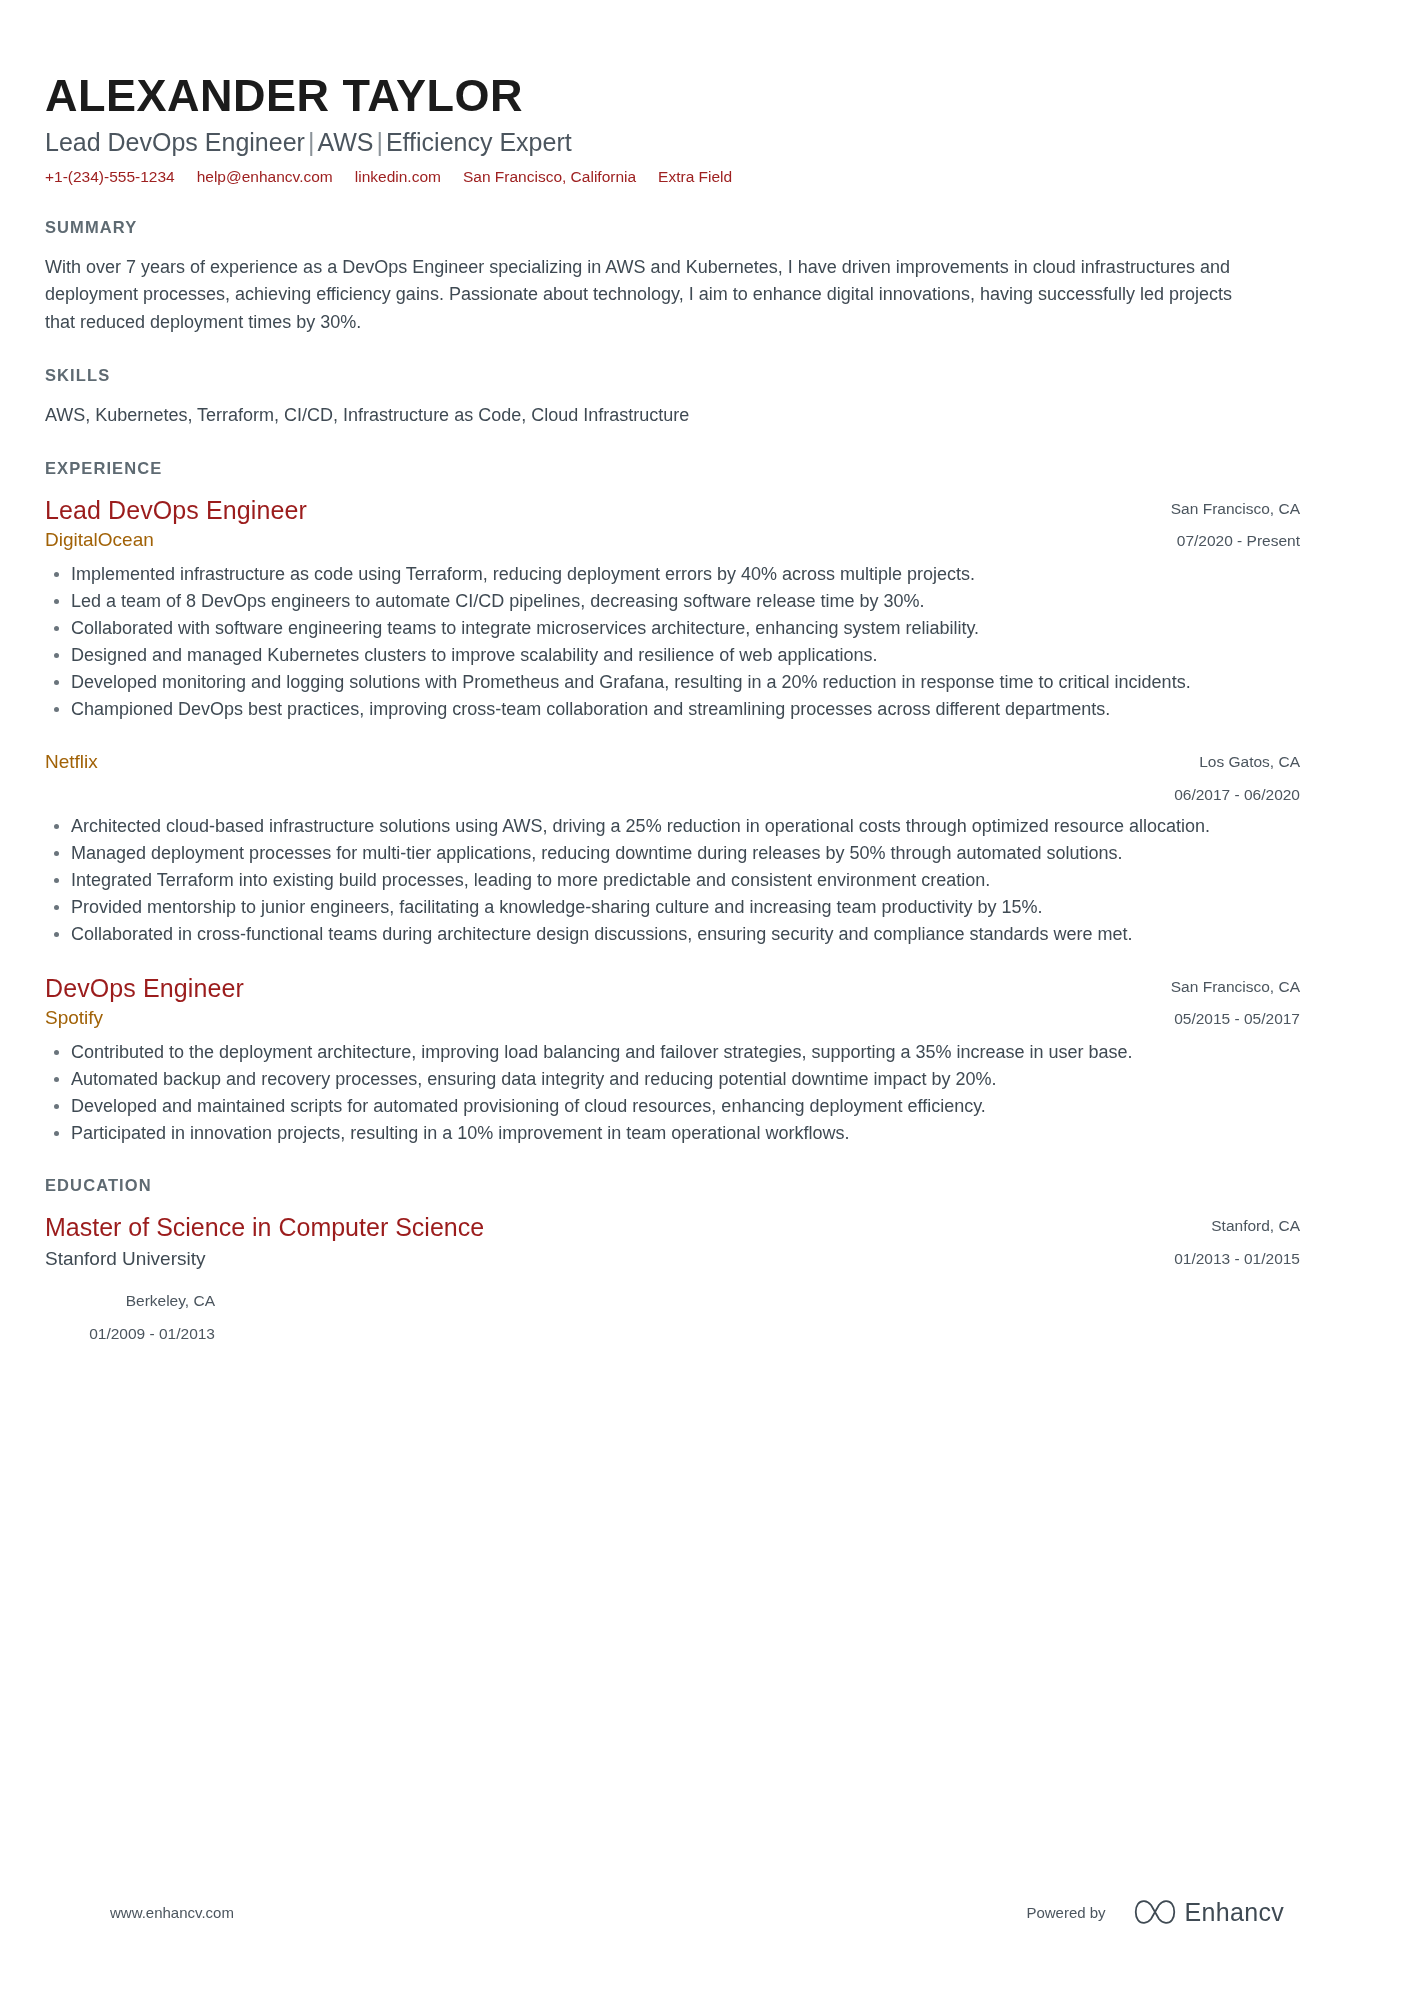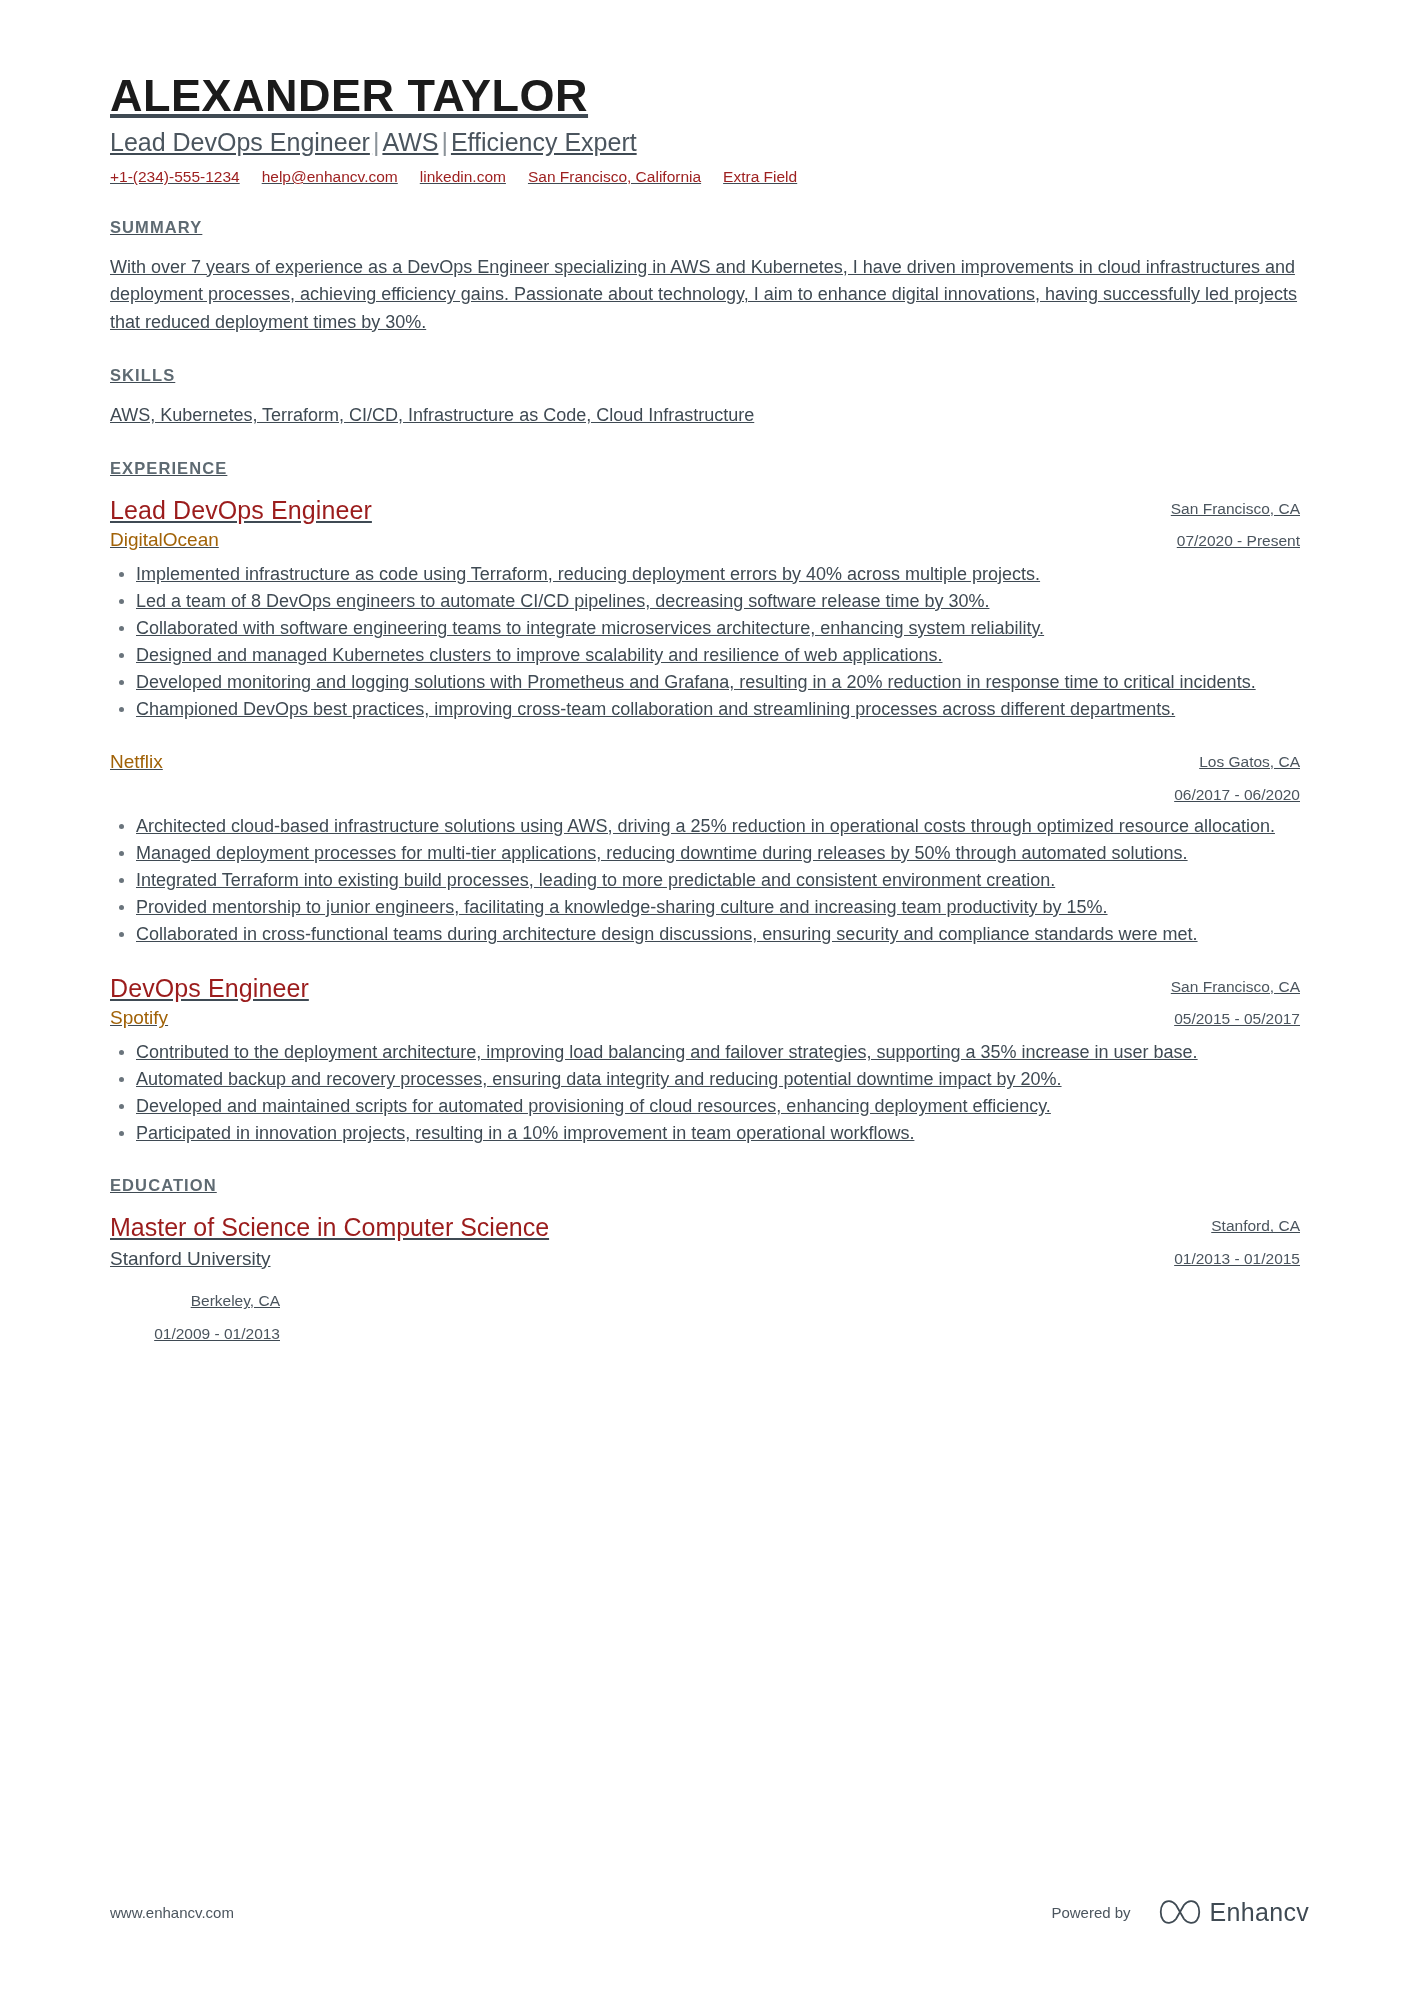--- a/index.html
+++ b/index.html
@@ -14,23 +14,22 @@
     font-family: "Liberation Sans", sans-serif;
     color: #3f4a53;
     position: relative;
     overflow: hidden;
   }
 
   .page {
     width: 1410px;
     height: 1995px;
     background: #ffffff;
-    padding: 70px 110px 0 110px;
+    padding: 70px 110px 0 45px;
     position: relative;
-    text-decoration: underline;
   }
 
   
   .header { margin-bottom: 8px; }
 
   .full-name {
     font-size: 45px;
     font-weight: 700;
     letter-spacing: 0.5px;
     color: #1b1b1b;
@@ -165,21 +164,21 @@
     line-height: 1.25;
   }
 
   .exp-block { margin-bottom: 26px; }
   .exp-block:last-child { margin-bottom: 0; }
 
   
   .footer {
     position: absolute;
     left: 110px;
-    right: 101px;
+    right: 126px;
     bottom: 68px;
     display: flex;
     justify-content: space-between;
     align-items: center;
   }
   .footer-url {
     font-size: 15px;
     color: #4b555e;
   }
   .footer-brand {

